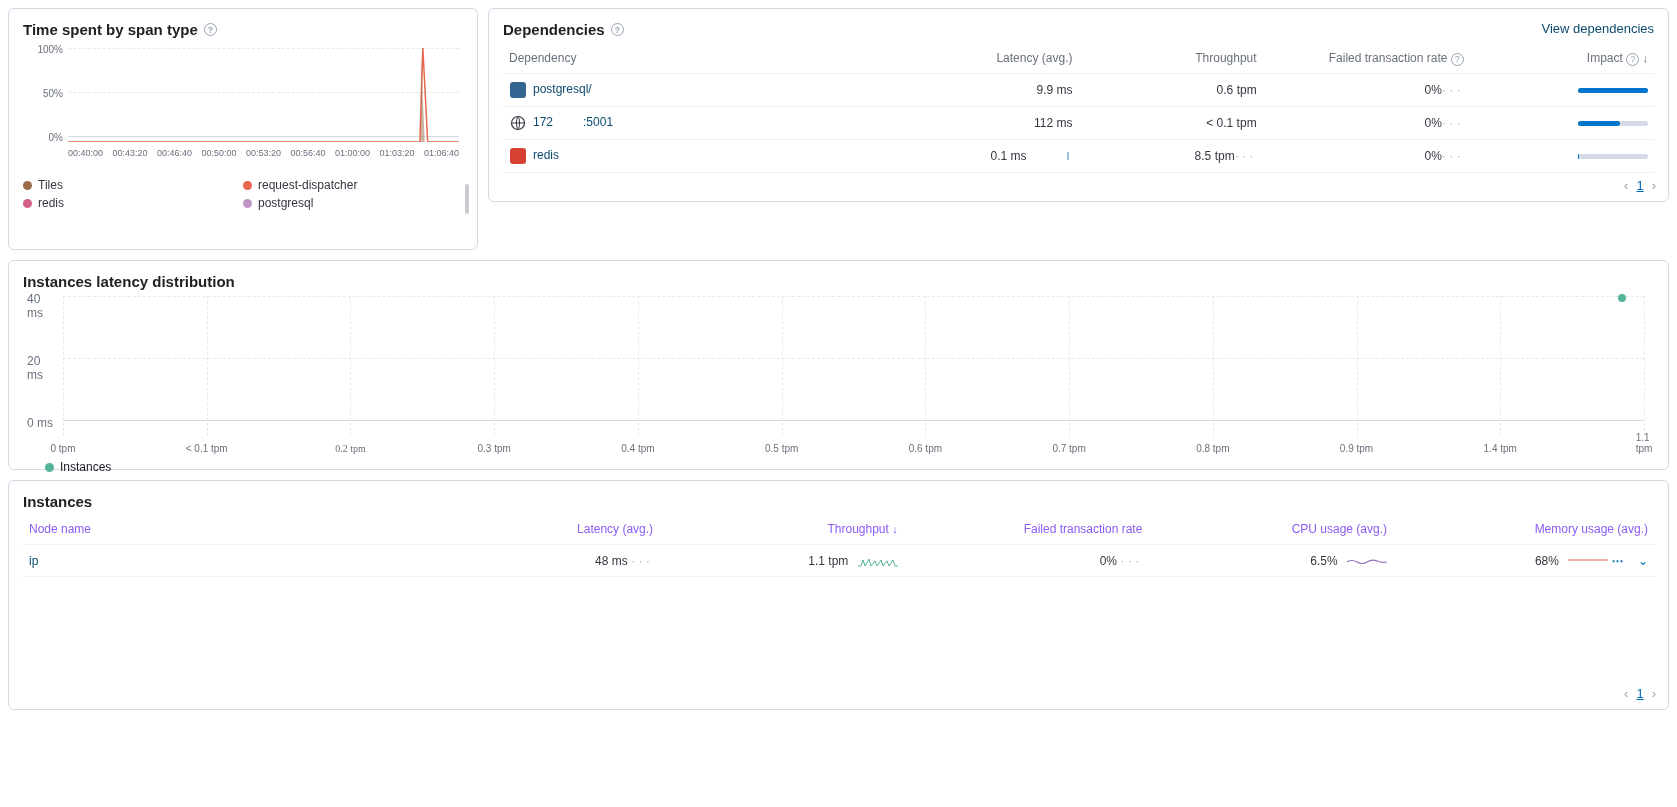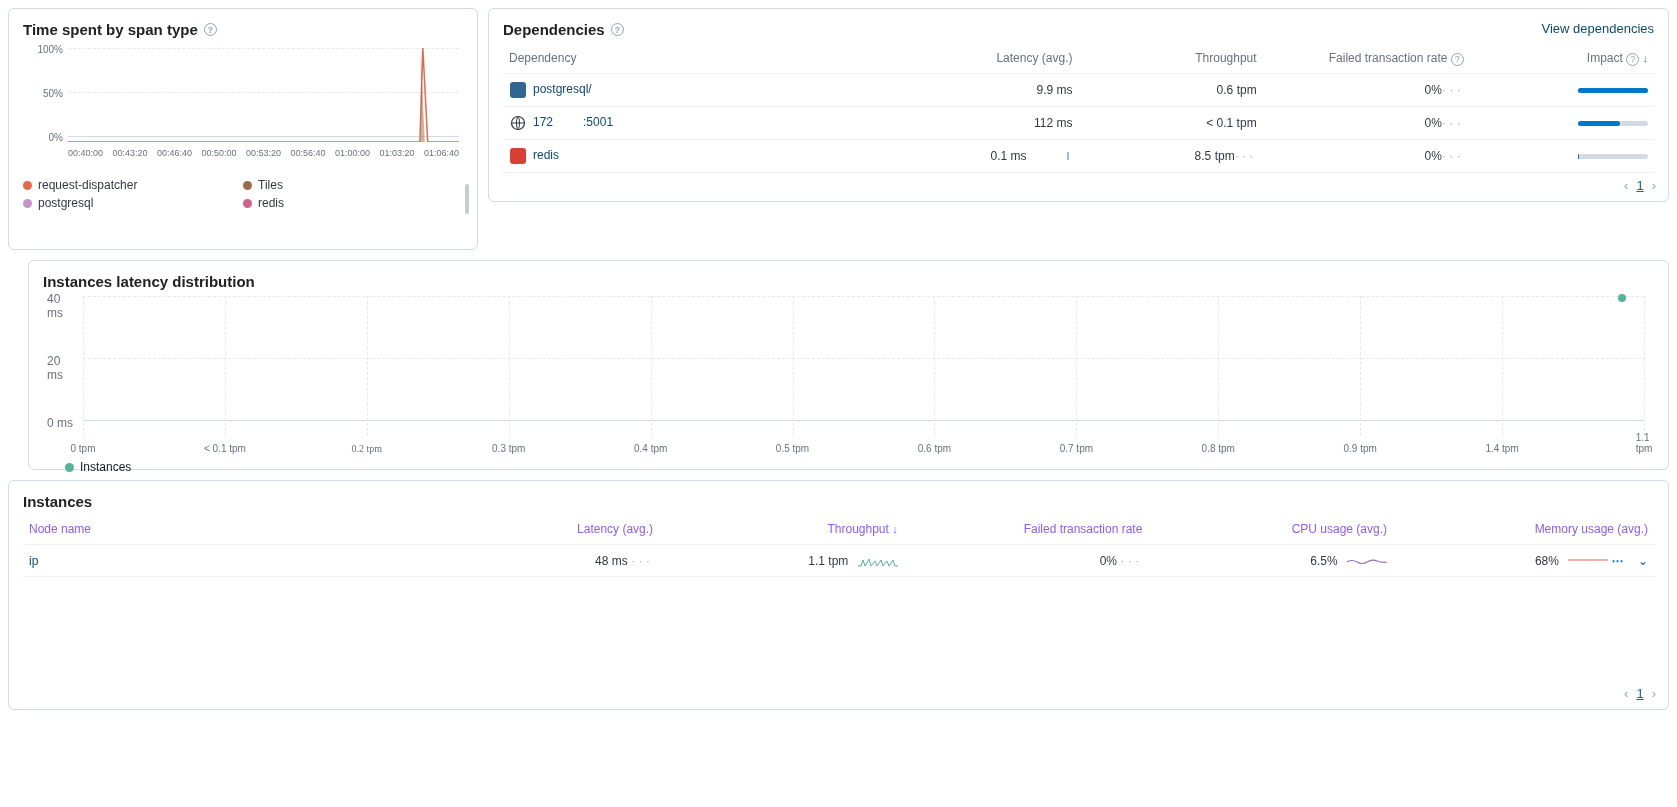--- a/index.html
+++ b/index.html
@@ -33,21 +33,21 @@
   .dep-table th { color:#69707d; font-weight:400;}
   .dep-table th:first-child, .dep-table td:first-child { text-align:left; }
   .dep-table td { color:#343741;}
   .dep-icon { width:18px; height:18px; border-radius:3px; display:inline-flex; align-items:center; justify-content:center; margin-right:6px; vertical-align:middle;}
   .impact-bar { display:inline-block; vertical-align:middle; height:5px; border-radius:3px; background:#d3dae6;}
   .impact-fill { display:block; height:100%; background:#0077cc; border-radius:3px;}
   .sort { font-size:11px;}
   .spark{ display:inline-block; vertical-align:middle; margin-left:6px; width:40px; height:12px; }
 
   
-  .mid { margin-top:10px; height:210px;margin-left:20px; }
+  .mid { margin-top:10px; height:210px; }
   .scatter { position:relative; height:160px; margin:6px 10px 0 40px;}
   .scatter .vgrid { position:absolute; top:0; bottom:20px; border-left:1px dashed #e6e8ee;}
   .scatter .hgrid { position:absolute; left:0; right:0; border-top:1px dashed #e6e8ee;}
   .scatter .ylab { position:absolute; left:-36px; width:32px; text-align:left; font-size:12px; color:#69707d;}
   .scatter .xlab { position:absolute; bottom:2px; transform:translateX(-50%); font-size:10px; color:#69707d;}
   .scatter .dot { position:absolute; width:8px; height:8px; border-radius:50%; background:#54b399;}
   .legend2 { margin:4px 0 0 22px; display:flex; align-items:center; gap:6px; font-size:12px;}
 
   
   .low { margin-top:10px; min-height:230px;}
@@ -97,36 +97,36 @@
             <span>00:53:20</span>
             <span>00:56:40</span>
             <span>01:00:00</span>
             <span>01:03:20</span>
             <span>01:06:40</span>
         </div>
       </div>
       <div class="legend">
         <div class="legend-col">
           <div class="legend-item">
+              <span class="legend-dot" style="background:#9b6b4a"></span>
+              <span>Tiles</span>
+            </div>
+          <div class="legend-item">
+              <span class="legend-dot" style="background:#d36086"></span>
+              <span>redis</span>
+            </div>
+        </div>
+        <div class="legend-col">
+          <div class="legend-item">
               <span class="legend-dot" style="background:#e7664c"></span>
               <span>request-dispatcher</span>
             </div>
           <div class="legend-item">
               <span class="legend-dot" style="background:#c194c4"></span>
               <span>postgresql</span>
-            </div>
-        </div>
-        <div class="legend-col">
-          <div class="legend-item">
-              <span class="legend-dot" style="background:#9b6b4a"></span>
-              <span>Tiles</span>
-            </div>
-          <div class="legend-item">
-              <span class="legend-dot" style="background:#d36086"></span>
-              <span>redis</span>
             </div>
         </div>
       </div>
       <div class="small-scroll"></div>
     </div>
 
     <div class="panel top-right">
       <div class="dep-header">
         <div class="panel-title">
           <span>Dependencies</span>

